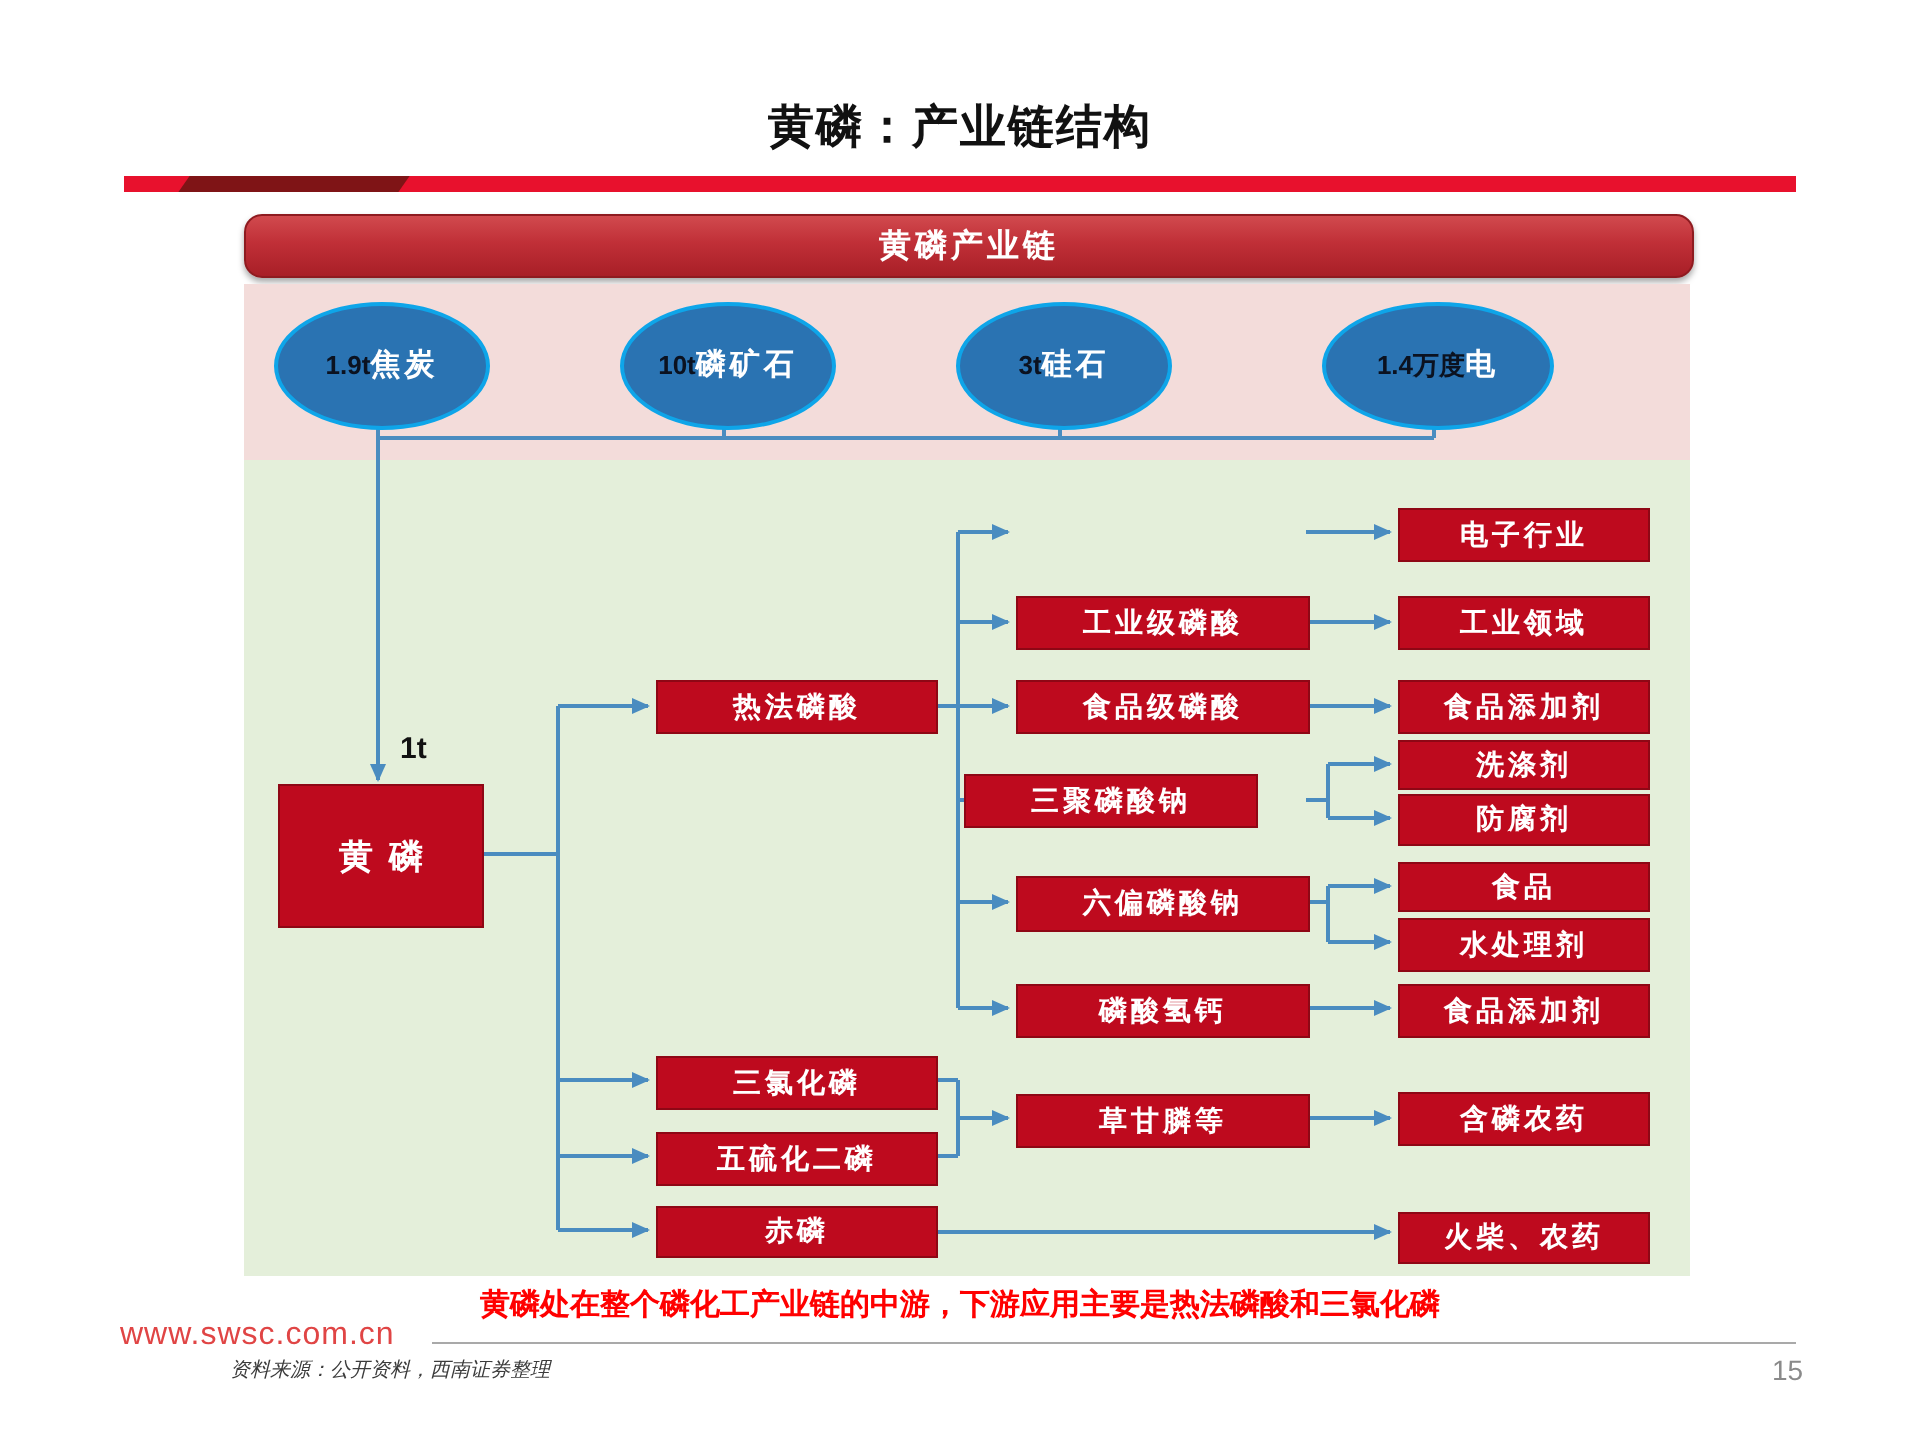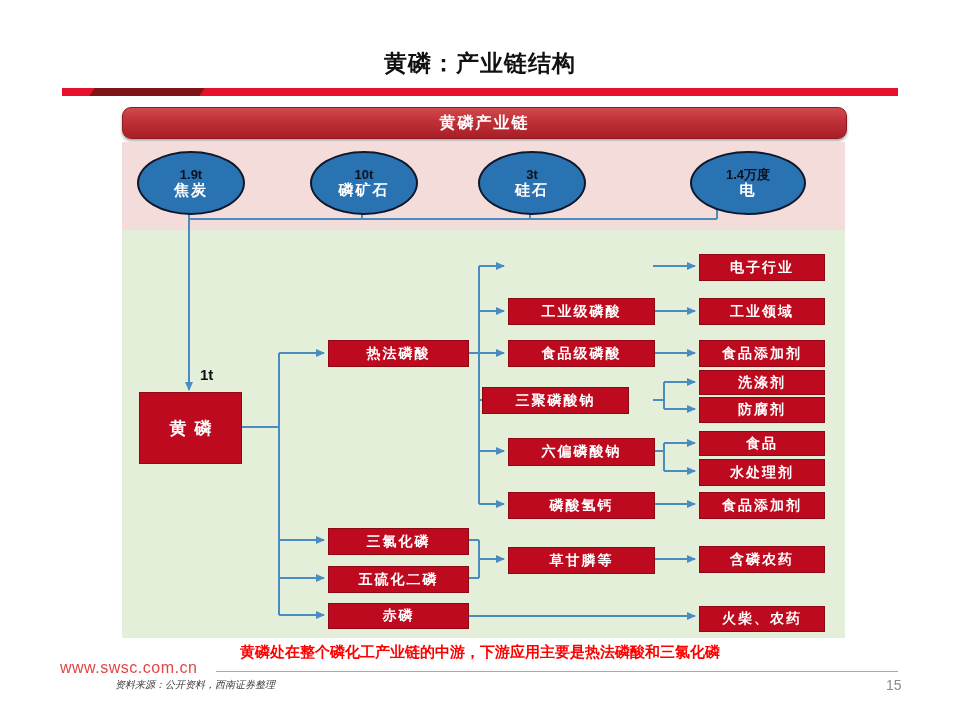--- a/index.html
+++ b/index.html
@@ -21,22 +21,22 @@
           color:#fff;font-size:16px;font-weight:bold;letter-spacing:2px;}
 
   
   .band-pink{position:absolute;left:122px;top:142px;width:723px;height:88px;background:#f3dcda;}
   .band-green{position:absolute;left:122px;top:230px;width:723px;height:408px;background:#e4efda;}
 
   
   svg.wires{position:absolute;left:0;top:0;width:960px;height:720px;pointer-events:none;}
 
   
-  .enode{position:absolute;height:60px;border-radius:50%;background:#2a73b2;border:2px solid #0f172a;
-         display:flex;flex-direction:column;align-items:center;justify-content:center;line-height:1.1;}
+  .enode{position:absolute;height:60px;border-radius:50%;background:#2a73b2;border:2px solid #0ea5e9;
+         display:flex;flex-direction:row;align-items:center;justify-content:center;line-height:1.1;}
   .enode .qty{font-size:13px;font-weight:bold;color:#0b1220;}
   .enode .nm{font-size:15px;font-weight:bold;color:#ffffff;letter-spacing:2px;}
 
   
   .rbox{position:absolute;background:#be0a1e;border:1px solid #8e0715;
         display:flex;align-items:center;justify-content:center;
         color:#fff;font-weight:bold;font-size:14px;letter-spacing:2px;}
   .core{font-size:17px;letter-spacing:8px;text-indent:8px;}
 
   .qty-label{position:absolute;font-size:15px;font-weight:bold;color:#111;}
@@ -126,21 +126,21 @@
     <div class="nm">焦炭</div>
   </div>
   <div class="enode" style="left:310px;top:151px;width:104px;">
     <div class="qty">10t</div>
     <div class="nm">磷矿石</div>
   </div>
   <div class="enode" style="left:478px;top:151px;width:104px;">
     <div class="qty">3t</div>
     <div class="nm">硅石</div>
   </div>
-  <div class="enode" style="left:690px;top:151px;width:112px;align-items:center;">
+  <div class="enode" style="left:661px;top:151px;width:112px;align-items:center;">
     <div class="qty">1.4万度</div>
     <div class="nm">电</div>
   </div>
 
   <div class="qty-label" style="left:200px;top:366px;">1t</div>
   <div class="rbox core" style="left:139px;top:392px;width:101px;height:70px;">黄磷</div>
 
   <div class="rbox" style="left:328px;top:528px;width:139px;height:25px;">三氯化磷</div>
   <div class="rbox" style="left:328px;top:340px;width:139px;height:25px;">热法磷酸</div>
   <div class="rbox" style="left:328px;top:566px;width:139px;height:25px;">五硫化二磷</div>

